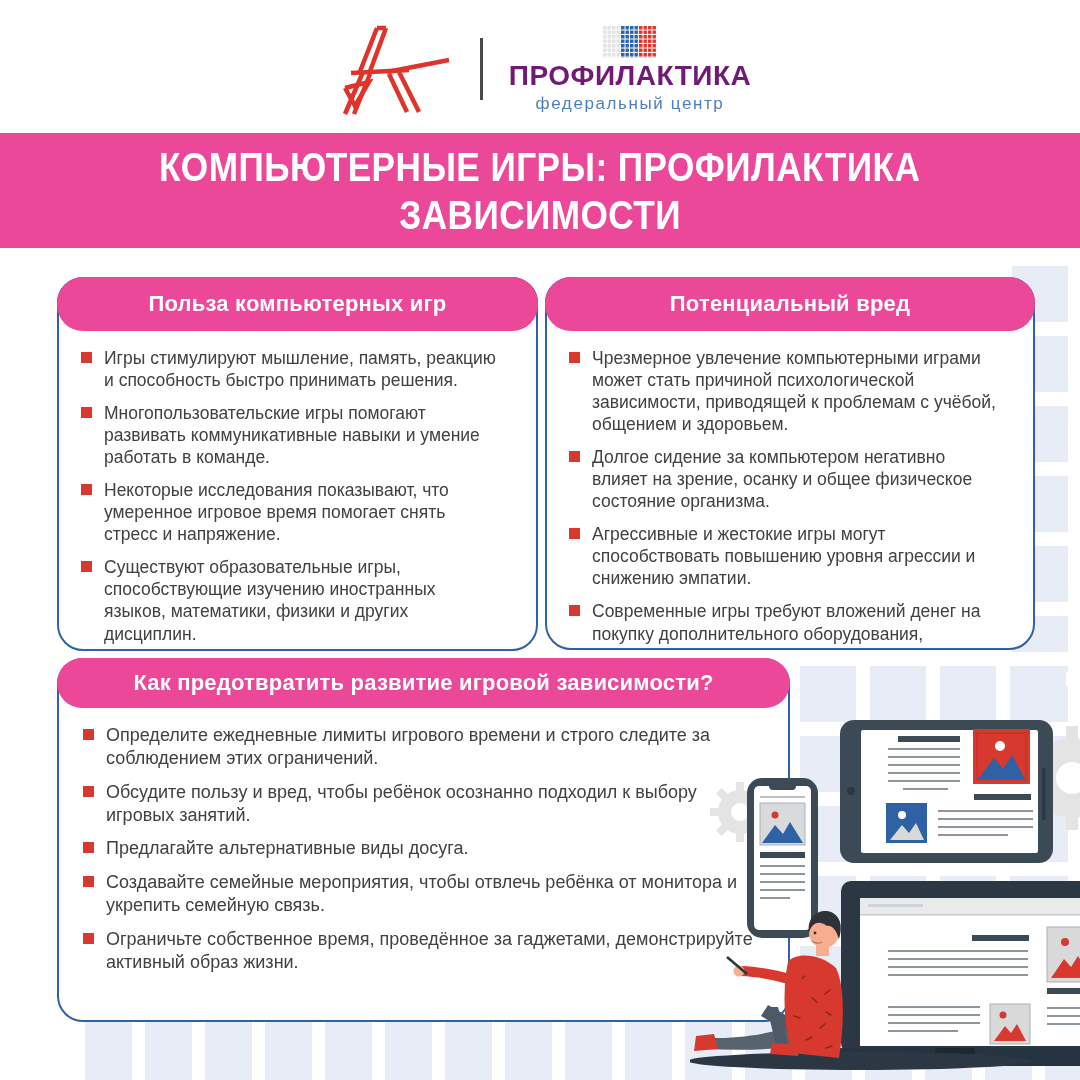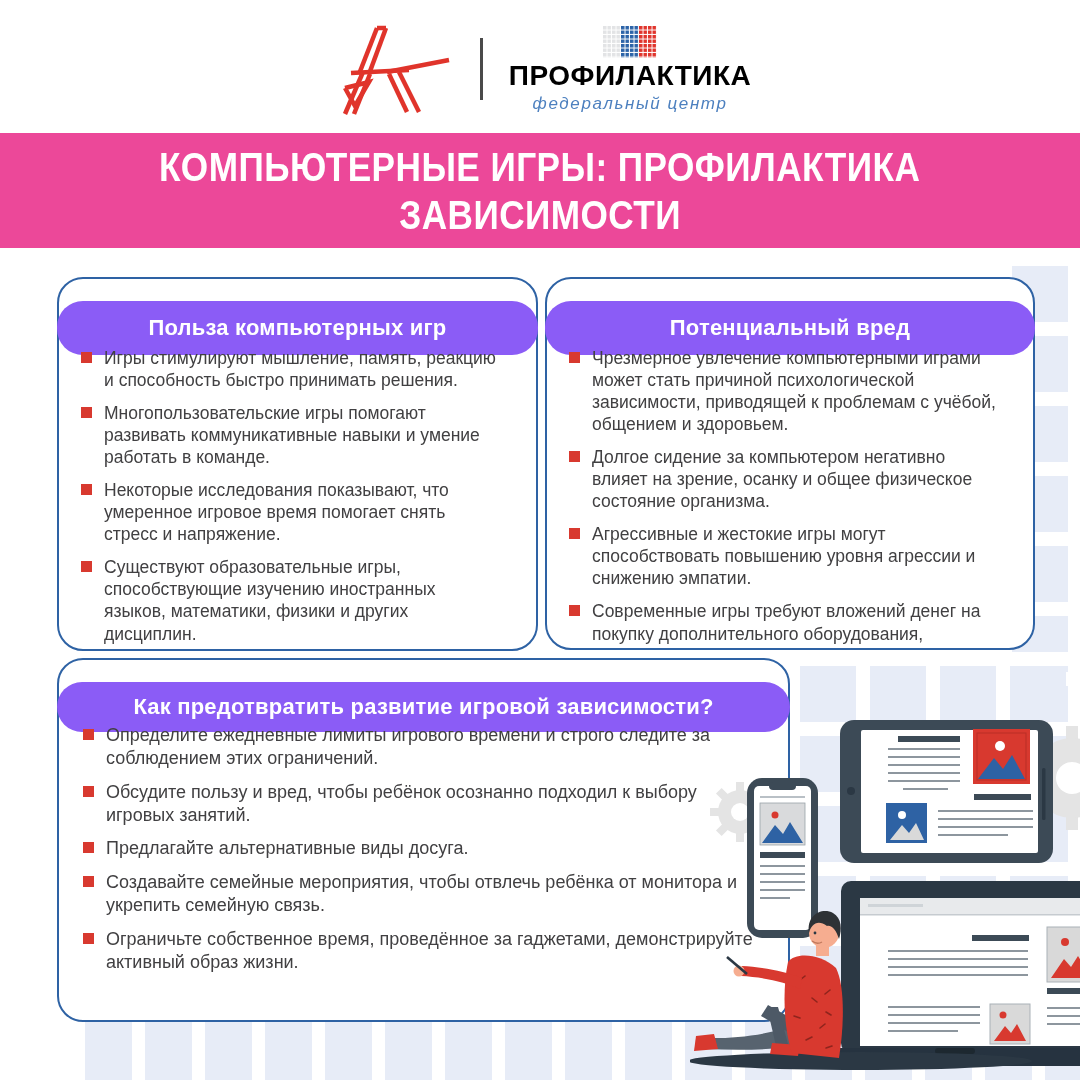--- a/index.html
+++ b/index.html
@@ -16,33 +16,33 @@
   .mosaic-block{left:800px;top:652px;width:280px;height:370px;}
   .stripes{position:absolute;z-index:0;left:85px;top:1022px;width:995px;height:58px;
     background-image:linear-gradient(90deg,#e7ecf7 47px, transparent 47px);
     background-size:60px 100%;}
 
   
   .brandbar{position:absolute;z-index:2;top:14px;left:0;width:1080px;height:110px;
     display:flex;align-items:center;justify-content:center;}
   .brand-divider{width:3px;height:62px;background:#4a4a4a;margin:0 26px;}
   .brand-block{display:flex;flex-direction:column;align-items:center;}
-  .brand-title{font-size:28px;font-weight:800;color:#000000;letter-spacing:.5px;line-height:1;margin-top:4px;}
-  .brand-sub{font-size:17px;color:#4d80bf;letter-spacing:1.6px;margin-top:5px;line-height:1;font-style:italic;}
+  .brand-title{font-size:28px;font-weight:800;color:#701a75;letter-spacing:.5px;line-height:1;margin-top:4px;}
+  .brand-sub{font-size:17px;color:#4d80bf;letter-spacing:1.6px;margin-top:5px;line-height:1;}
 
   
   .banner{position:absolute;z-index:1;left:0;top:133px;width:1080px;height:115px;background:#ec4899;
     display:flex;flex-direction:column;align-items:center;justify-content:center;}
   .banner-line{color:#ffffff;font-weight:800;font-size:40px;line-height:1.2;
     transform:scaleX(.88);transform-origin:center;white-space:nowrap;letter-spacing:.5px;}
 
   
   .card{position:absolute;z-index:2;background:#ffffff;border:2px solid #2e62a4;border-radius:26px;box-sizing:border-box;}
-  .card-head{position:absolute;left:-2px;top:-2px;right:-2px;height:54px;background:#8b5cf6;border-radius:26px;
-    display:flex;align-items:center;justify-content:center;margin-top:24px;}
+  .card-head{position:absolute;left:-2px;top:-2px;right:-2px;height:54px;background:#ec4899;border-radius:26px;
+    display:flex;align-items:center;justify-content:center;}
   .card-head span{color:#ffffff;font-weight:700;font-size:22px;letter-spacing:.2px;}
   .card-body{position:absolute;left:0;right:0;top:54px;bottom:0;padding:14px 36px 10px 22px;overflow:hidden;}
   ul.blist{list-style:none;margin:0;padding:0;}
   ul.blist li{display:flex;gap:12px;margin-bottom:11px;}
   .bullet{flex:none;width:11px;height:11px;background:#d8392f;margin-top:5px;}
   .item-text{font-size:17.5px;line-height:1.26;color:#414042;}
   .card-benefits{left:57px;top:277px;width:481px;height:374px;}
   .card-harm{left:545px;top:277px;width:490px;height:373px;}
   .card-prevention{left:57px;top:658px;width:733px;height:364px;}
   .card-prevention .card-head{height:50px;}

